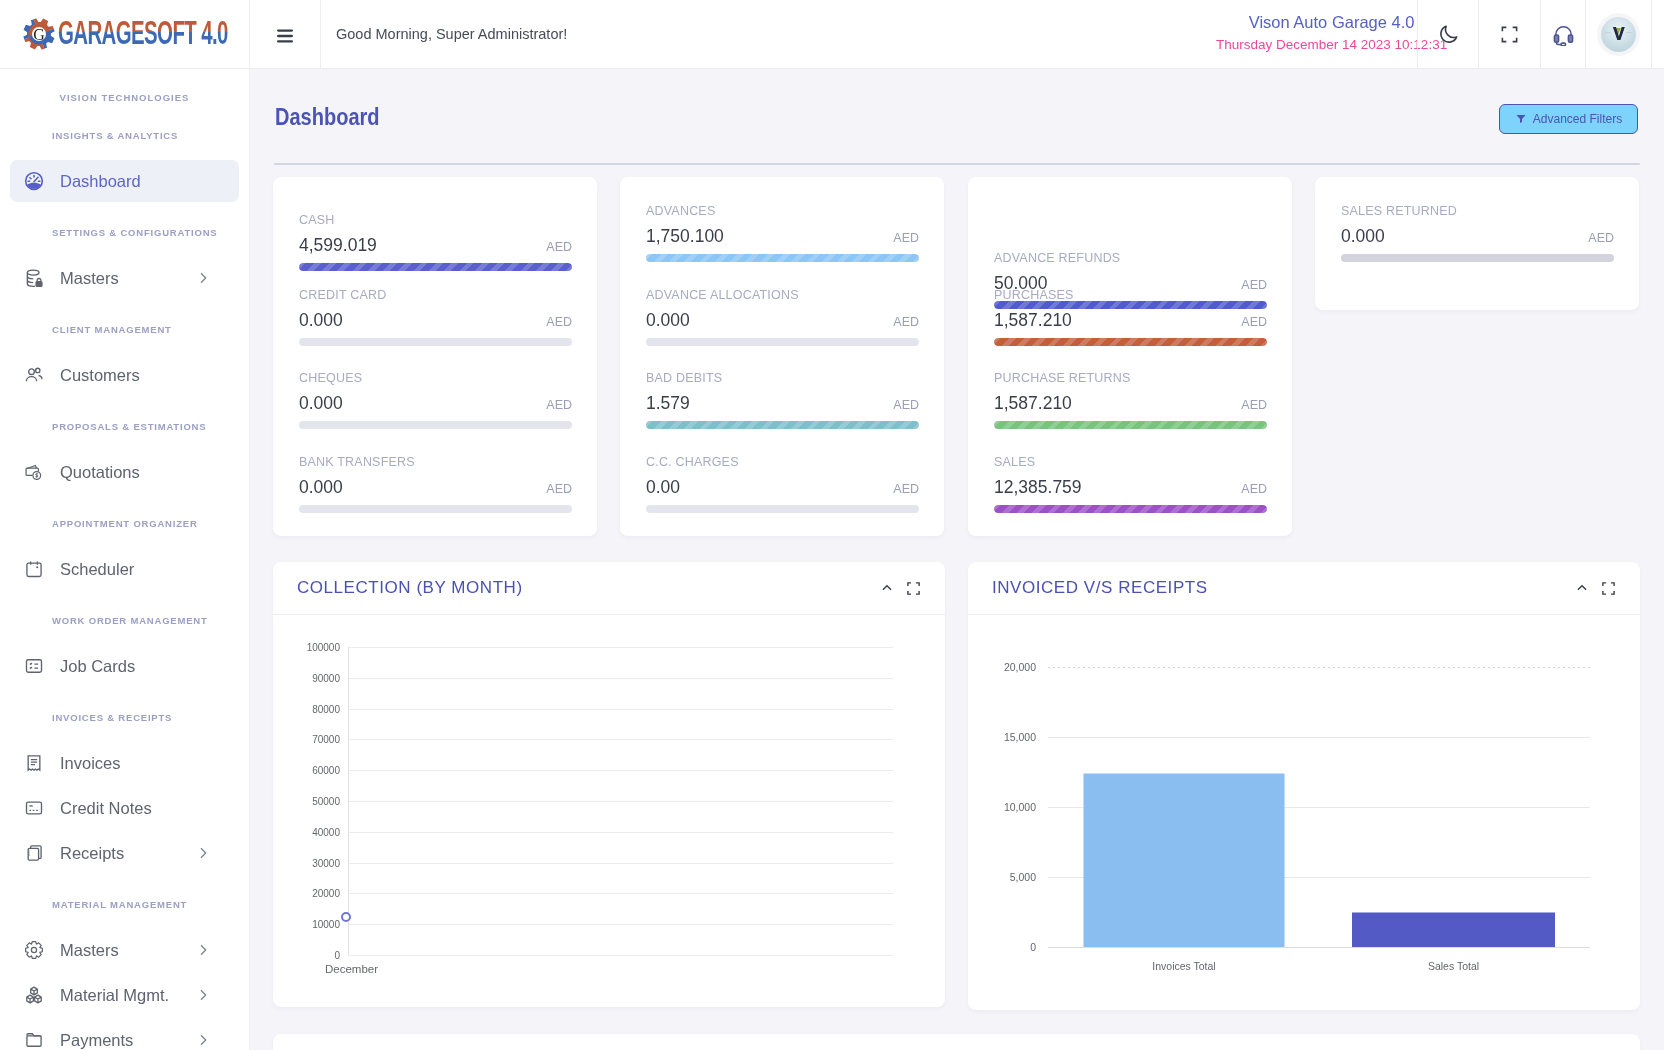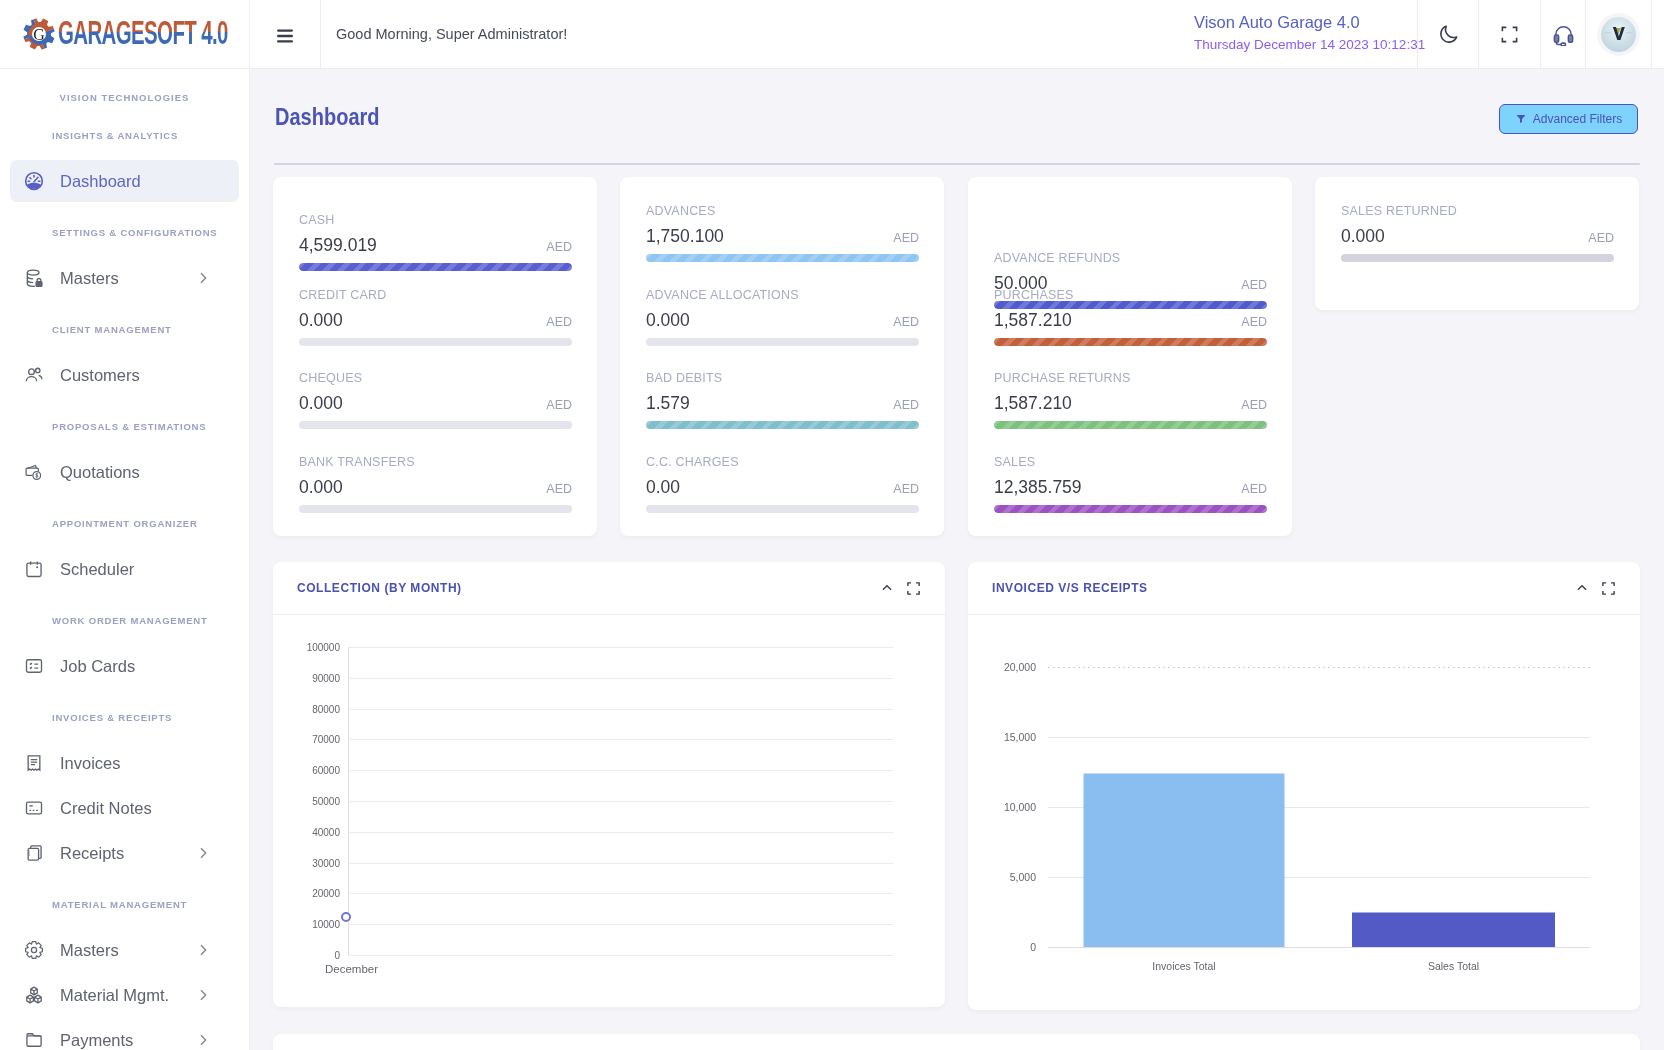--- a/index.html
+++ b/index.html
@@ -17,44 +17,44 @@
 .sect { color:#9ba0c3; font-size:9.5px; font-weight:bold; letter-spacing:.8px; position:absolute; left:20px;margin-left:32px; }
 .mitem { position:absolute; left:10px; width:229px; height:42px; display:flex; align-items:center; color:#5f6370; font-size:16.5px; }
 .mitem .mi { width:20px; height:20px; margin-left:14px; margin-right:16px; flex:0 0 auto; }
 .mitem.active { background:#eef0f8; border-radius:7px; color:#5d66c1; }
 .mitem .chev { position:absolute; right:28px; top:13px; }
 
 
 #header { position:absolute; left:250px; top:0; width:1414px; height:69px; background:#fff; border-bottom:1px solid #ececf2; }
 .hcell { position:absolute; top:0; height:68px; border-left:1px solid #ececf2; display:flex; align-items:center; justify-content:center; }
 #greet { position:absolute; left:86px; top:0; height:68px; display:flex; align-items:center; font-size:14.5px; color:#474a59; }
-#htitle { position:absolute; left:944px; top:13px; white-space:nowrap; }
+#htitle { position:absolute; left:966px; top:13px; white-space:nowrap;text-align:center; }
 #htitle .t1 { color:#5560c6; font-size:16.5px; margin-bottom:5px; }
-#htitle .t2 { color:#8b5cf6; font-size:13.5px; }
+#htitle .t2 { color:#ec4899; font-size:13.5px; }
 
 
 #ph { position:absolute; left:275px; top:104px; font-size:23px; font-weight:bold; color:#4b53b4; transform:scaleX(.87); transform-origin:left; }
 #afbtn { position:absolute; left:1499px; top:104px; width:139px; height:30px; border:1px solid #4b53b4; border-radius:6px; background:#7dd3fc;
   color:#4b53b4; font-size:12px; display:flex; align-items:center; justify-content:center; }
 #hr1 { position:absolute; left:274px; top:163px; width:1366px; height:2px; background:#d4d5e3; border-radius:1px; }
 
 .card { position:absolute; background:#fff; border-radius:8px; box-shadow:0 2px 4px rgba(78,82,120,.05); }
 .stat { position:absolute; left:26px; right:25px; height:58px; }
 .stat .lbl { font-size:12.5px; color:#a7abc3; letter-spacing:.2px; }
 .stat .row2 { position:absolute; left:0; right:0; top:22px; display:flex; justify-content:space-between; align-items:baseline; }
 .stat .val { font-size:17.5px; color:#3b3e4a; }
 .stat .aed { font-size:12.5px; color:#9a9fb5; }
 .stat .track { position:absolute; left:0; right:0; top:50px; height:8px; border-radius:4px; background:#e4e4ec; overflow:hidden; }
 .stat .fill { height:8px; border-radius:4px;
   background-image:repeating-linear-gradient(135deg, rgba(255,255,255,.18) 0 4.8px, rgba(255,255,255,0) 4.8px 10.8px); }
 
 
 .panel { position:absolute; background:#fff; border-radius:8px; box-shadow:0 2px 4px rgba(78,82,120,.05); }
 .phead { height:53px; border-bottom:1px solid #ececf2; display:flex; align-items:center; padding:0 24px; }
-.phead .pt { font-size:12px; font-weight:bold; color:#4a51b3; letter-spacing:.55px; }
+.phead .pt { font-size:17px; font-weight:normal; color:#4a51b3; letter-spacing:.55px; }
 .phead .picons { margin-left:auto; display:flex; align-items:center; gap:12px; }
 svg.lc text { font-family:"Liberation Sans",sans-serif; }
 </style>
 </head>
 <body>
 
 <div id="sidebar">
   <div id="logo">
     <svg width="34" height="38" viewBox="0 0 34 38" style="position:absolute;left:22px;top:15px;">
       <defs>

